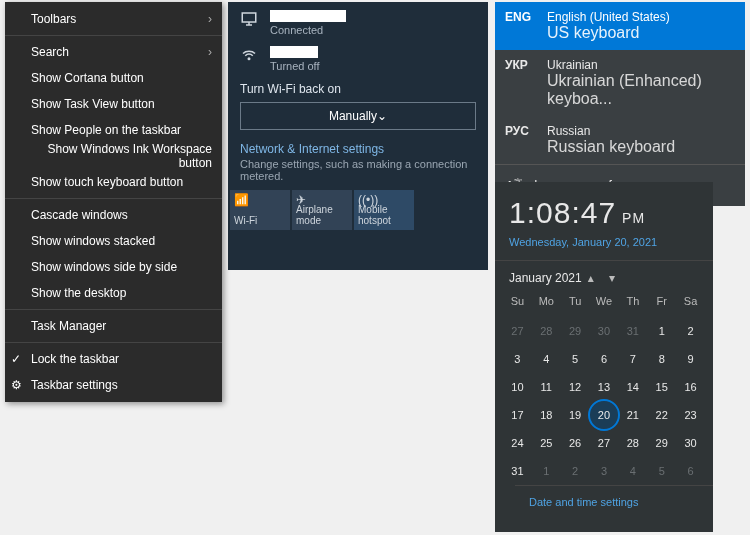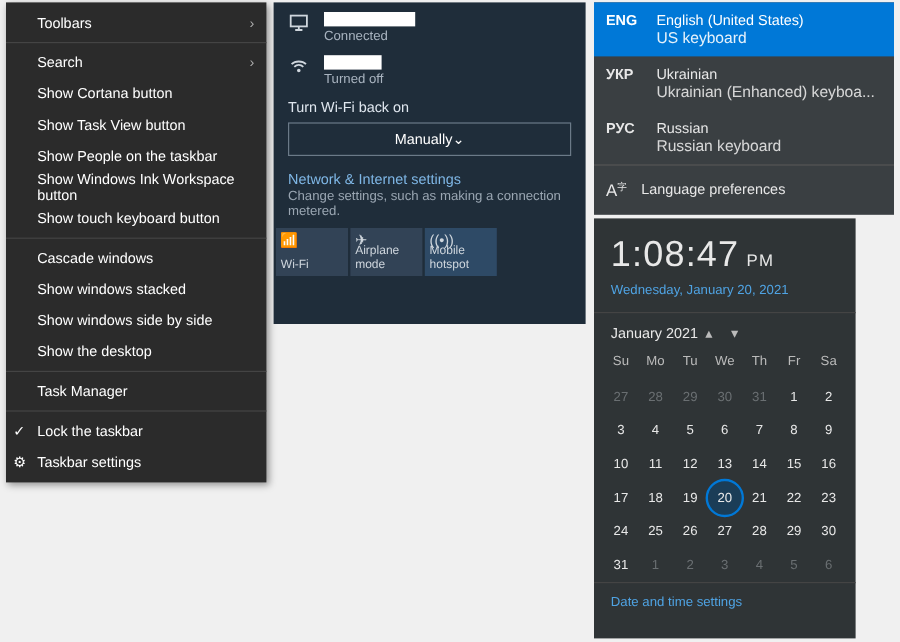--- a/index.html
+++ b/index.html
@@ -14,20 +14,21 @@
   .ctx-menu {
     position: absolute; left: 5px; top: 2px;
     width: 217px; background: #2b2b2b; color: #fff;
     font-size: 12px; padding: 4px 0;
     box-shadow: 2px 2px 6px rgba(0,0,0,.4);
   }
   .ctx-item {
     display: flex; align-items: center;
     height: 26px; padding: 0 10px 0 26px;
     position: relative;
+    text-align: right;
   }
   .ctx-sep { height: 1px; background: #444; margin: 3px 0; }
   .chev { position: absolute; right: 10px; font-size: 12px; color: #aaa; }
   .ctx-check { position: absolute; left: 6px; font-size: 12px; }
   .ctx-gear { position: absolute; left: 6px; font-size: 12px; }
 
   
   .net {
     position: absolute; left: 228px; top: 2px;
     width: 260px; height: 268px;
@@ -60,40 +61,40 @@
   
   .lang {
     position: absolute; left: 495px; top: 2px;
     width: 250px; background: #3a3f42; color: #e8e8e8;
     font-size: 12px;
   }
   .lang-item { display: flex; padding: 8px 10px; gap: 12px; align-items: flex-start; }
   .lang-item.sel { background: #0078d7; color: #fff; }
   .lang-abbr { width: 30px; font-weight: bold; font-size: 12px; flex: none; }
   .lang-name { font-size: 12px; }
-  .lang-kbd { font-size: 13px; opacity: .9; }
+  .lang-kbd { font-size: 16px; opacity: .9; }
   .lang-pref { display: flex; align-items: center; gap: 12px; padding: 12px 10px; border-top: 1px solid #555; }
 
   
   .clock {
     position: absolute; left: 495px; top: 182px;
     width: 218px; height: 350px;
     background: #2f3436; color: #e8e8e8;
   }
   .clock-time { padding: 14px 14px 2px 14px; font-size: 30px; font-weight: 200; letter-spacing: 1px; }
   .clock-time small { font-size: 14px; margin-left: 6px; font-weight: 400; }
   .clock-date { padding: 4px 14px 12px 14px; color: #4fa3e3; font-size: 11px; }
   .cal-head { display: flex; align-items: center; justify-content: flex-start; padding: 10px 14px 6px 14px; border-top: 1px solid #444; font-size: 12px; }
   .cal-head .arrows span { color: #bbb; padding: 0 6px; cursor: pointer; }
   .cal-grid { display: grid; grid-template-columns: repeat(7, 1fr); padding: 4px 8px 0 8px; font-size: 11px; }
   .cal-dow { text-align: center; color: #bbb; height: 22px; }
   .cal-day { text-align: center; height: 28px; line-height: 28px; color: #e8e8e8; }
   .cal-day.dim { color: #6a6f72; }
   .cal-day.today { outline: 2px solid #0078d7; background: #1b3d57; border-radius: 14px; }
-  .clock-link { color: #4fa3e3; font-size: 11px; padding: 10px 14px; border-top: 1px solid #444; }
+  .clock-link { color: #4fa3e3; font-size: 11px; padding: 10px 14px; border-top: 1px solid #444; margin-left: 20px; }
 
   svg { display: block; }
 </style>
 </head>
 <body>
 
 <div class="ctx-menu">
   <div class="ctx-item">
     <span>Toolbars</span>
     <span class="chev">›</span>

